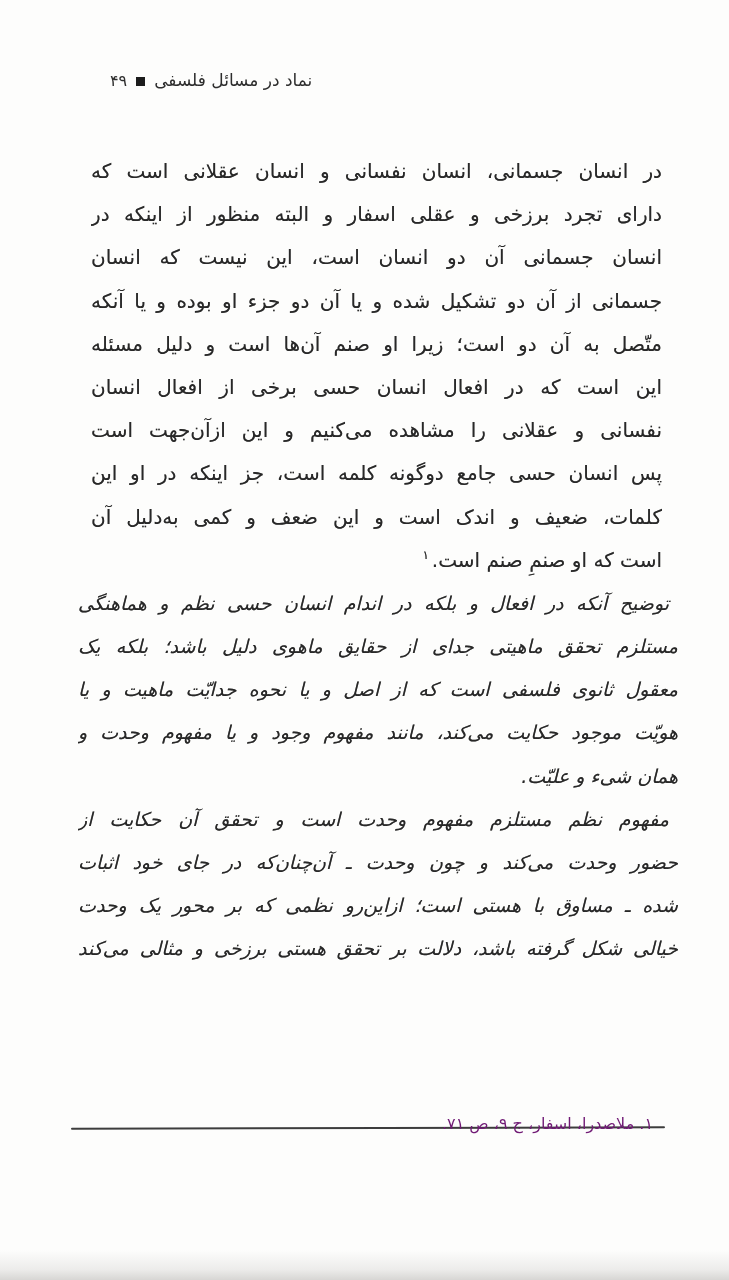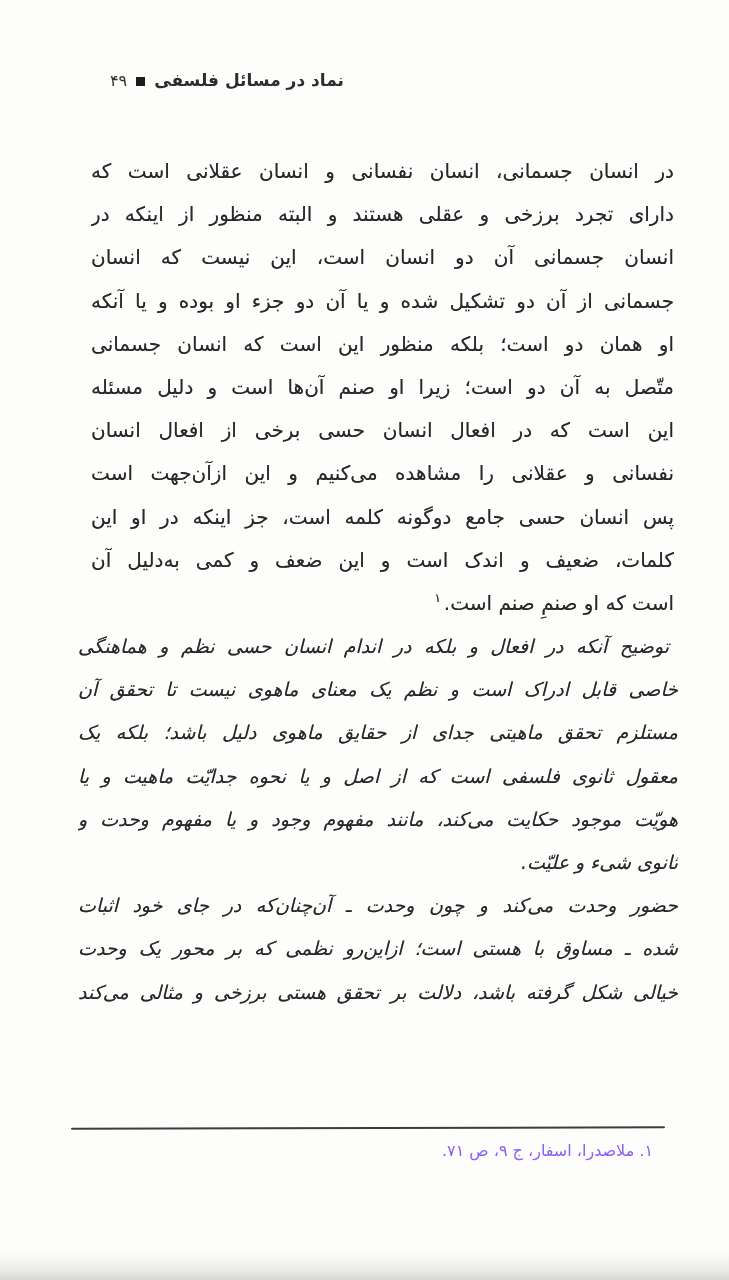--- a/index.html
+++ b/index.html
@@ -18,21 +18,21 @@
     position:absolute;
     top:70px;left:110px;
     display:flex;
     flex-direction:row;
     align-items:center;
     direction:rtl;
     font-size:17px;
     color:#2d2d2d;
     white-space:nowrap;
   }
-  .rh-title{letter-spacing:0.2px;font-weight:bold;}
+  .rh-title{letter-spacing:0.2px;}
   .rh-square{
     display:inline-block;
     width:9px;height:9px;
     background:#1c1c1c;
     margin:2px 9px 0 9px;
   }
   .rh-num{font-size:16px;}
   
   .body-text{
     position:absolute;
@@ -44,21 +44,21 @@
     height:43.2px;
     line-height:43.2px;
     text-align:justify;
     text-align-last:justify;
     overflow:hidden;
   }
   .tline.last{
     text-align-last:right;
   }
   .blockquote{
-    margin:0 4px 0 13px;
+    margin:0 16px 0 13px;
     font-size:20px;
   }
   .para{
     font-size:19px;
     font-style:italic;
   }
   .para .indent{
     text-indent:9px;
   }
   .fn-marker{
@@ -71,24 +71,24 @@
   .footnote-rule{
     position:absolute;
     top:1127px;right:64px;
     width:594px;height:2px;
     background:#3d3d3d;
     border-radius:1px;
     transform:rotate(-0.15deg);
   }
   .footnote-text{
     position:absolute;
-    top:1135px;right:76px;
+    top:1108px;right:76px;
     font-size:16px;
     line-height:32px;
-    color:#8b5cf6;
+    color:#701a75;
     direction:rtl;
     white-space:nowrap;
   }
   
   .bottom-shade{
     position:absolute;
     left:0;right:0;bottom:0;
     height:30px;
     background:linear-gradient(to bottom, rgba(90,85,80,0) 0%, rgba(90,85,80,0.10) 65%, rgba(80,75,70,0.22) 100%);
     pointer-events:none;
@@ -102,44 +102,43 @@
   <div class="running-head">
     <span class="rh-title">نماد در مسائل فلسفی</span>
     <span class="rh-square"></span>
     <span class="rh-num">۴۹</span>
   </div>
 
   <div class="body-text">
 
     <div class="blockquote">
       <div class="tline">در انسان جسمانی، انسان نفسانی و انسان عقلانی است که</div>
-      <div class="tline">دارای تجرد برزخی و عقلی هستند و البته منظور از اینکه در</div>
+      <div class="tline">دارای تجرد برزخی و عقلی اسفار و البته منظور از اینکه در</div>
       <div class="tline">انسان جسمانی آن دو انسان است، این نیست که انسان</div>
       <div class="tline">جسمانی از آن دو تشکیل شده و یا آن دو جزء او بوده و یا آنکه</div>
-      <div class="tline">او همان دو است؛ بلکه منظور این است که انسان جسمانی</div>
       <div class="tline">متّصل به آن دو است؛ زیرا او صنم آن‌ها است و دلیل مسئله</div>
       <div class="tline">این است که در افعال انسان حسی برخی از افعال انسان</div>
       <div class="tline">نفسانی و عقلانی را مشاهده می‌کنیم و این ازآن‌جهت است</div>
       <div class="tline">پس انسان حسی جامع دوگونه کلمه است، جز اینکه در او این</div>
       <div class="tline">کلمات، ضعیف و اندک است و این ضعف و کمی به‌دلیل آن</div>
       <div class="tline last">
         <span>است که او صنمِ صنم است.</span><sup class="fn-marker">۱</sup>
       </div>
     </div>
 
     <div class="para">
       <div class="tline indent">توضیح آنکه در افعال و بلکه در اندام انسان حسی نظم و هماهنگی</div>
-      <div class="tline">خاصی قابل ادراک است و نظم یک معنای ماهوی نیست تا تحقق آن</div>
       <div class="tline">مستلزم تحقق ماهیتی جدای از حقایق ماهوی دلیل باشد؛ بلکه یک</div>
       <div class="tline">معقول ثانوی فلسفی است که از اصل و یا نحوه جدایّت ماهیت و یا</div>
       <div class="tline">هویّت موجود حکایت می‌کند، مانند مفهوم وجود و یا مفهوم وحدت و</div>
-      <div class="tline last">ثانوی شیء و علیّت.</div>
+      <div class="tline last">همان شیء و علیّت.</div>
     </div>
 
     <div class="para">
+      <div class="tline indent">مفهوم نظم مستلزم مفهوم وحدت است و تحقق آن حکایت از</div>
       <div class="tline">حضور وحدت می‌کند و چون وحدت ـ آن‌چنان‌که در جای خود اثبات</div>
       <div class="tline">شده ـ مساوق با هستی است؛ ازاین‌رو نظمی که بر محور یک وحدت</div>
       <div class="tline">خیالی شکل گرفته باشد، دلالت بر تحقق هستی برزخی و مثالی می‌کند</div>
     </div>
 
   </div>
 
   <div class="footnote-rule"></div>
   <div class="footnote-text">۱. ملاصدرا، اسفار، ج ۹، ص ۷۱.</div>
 

